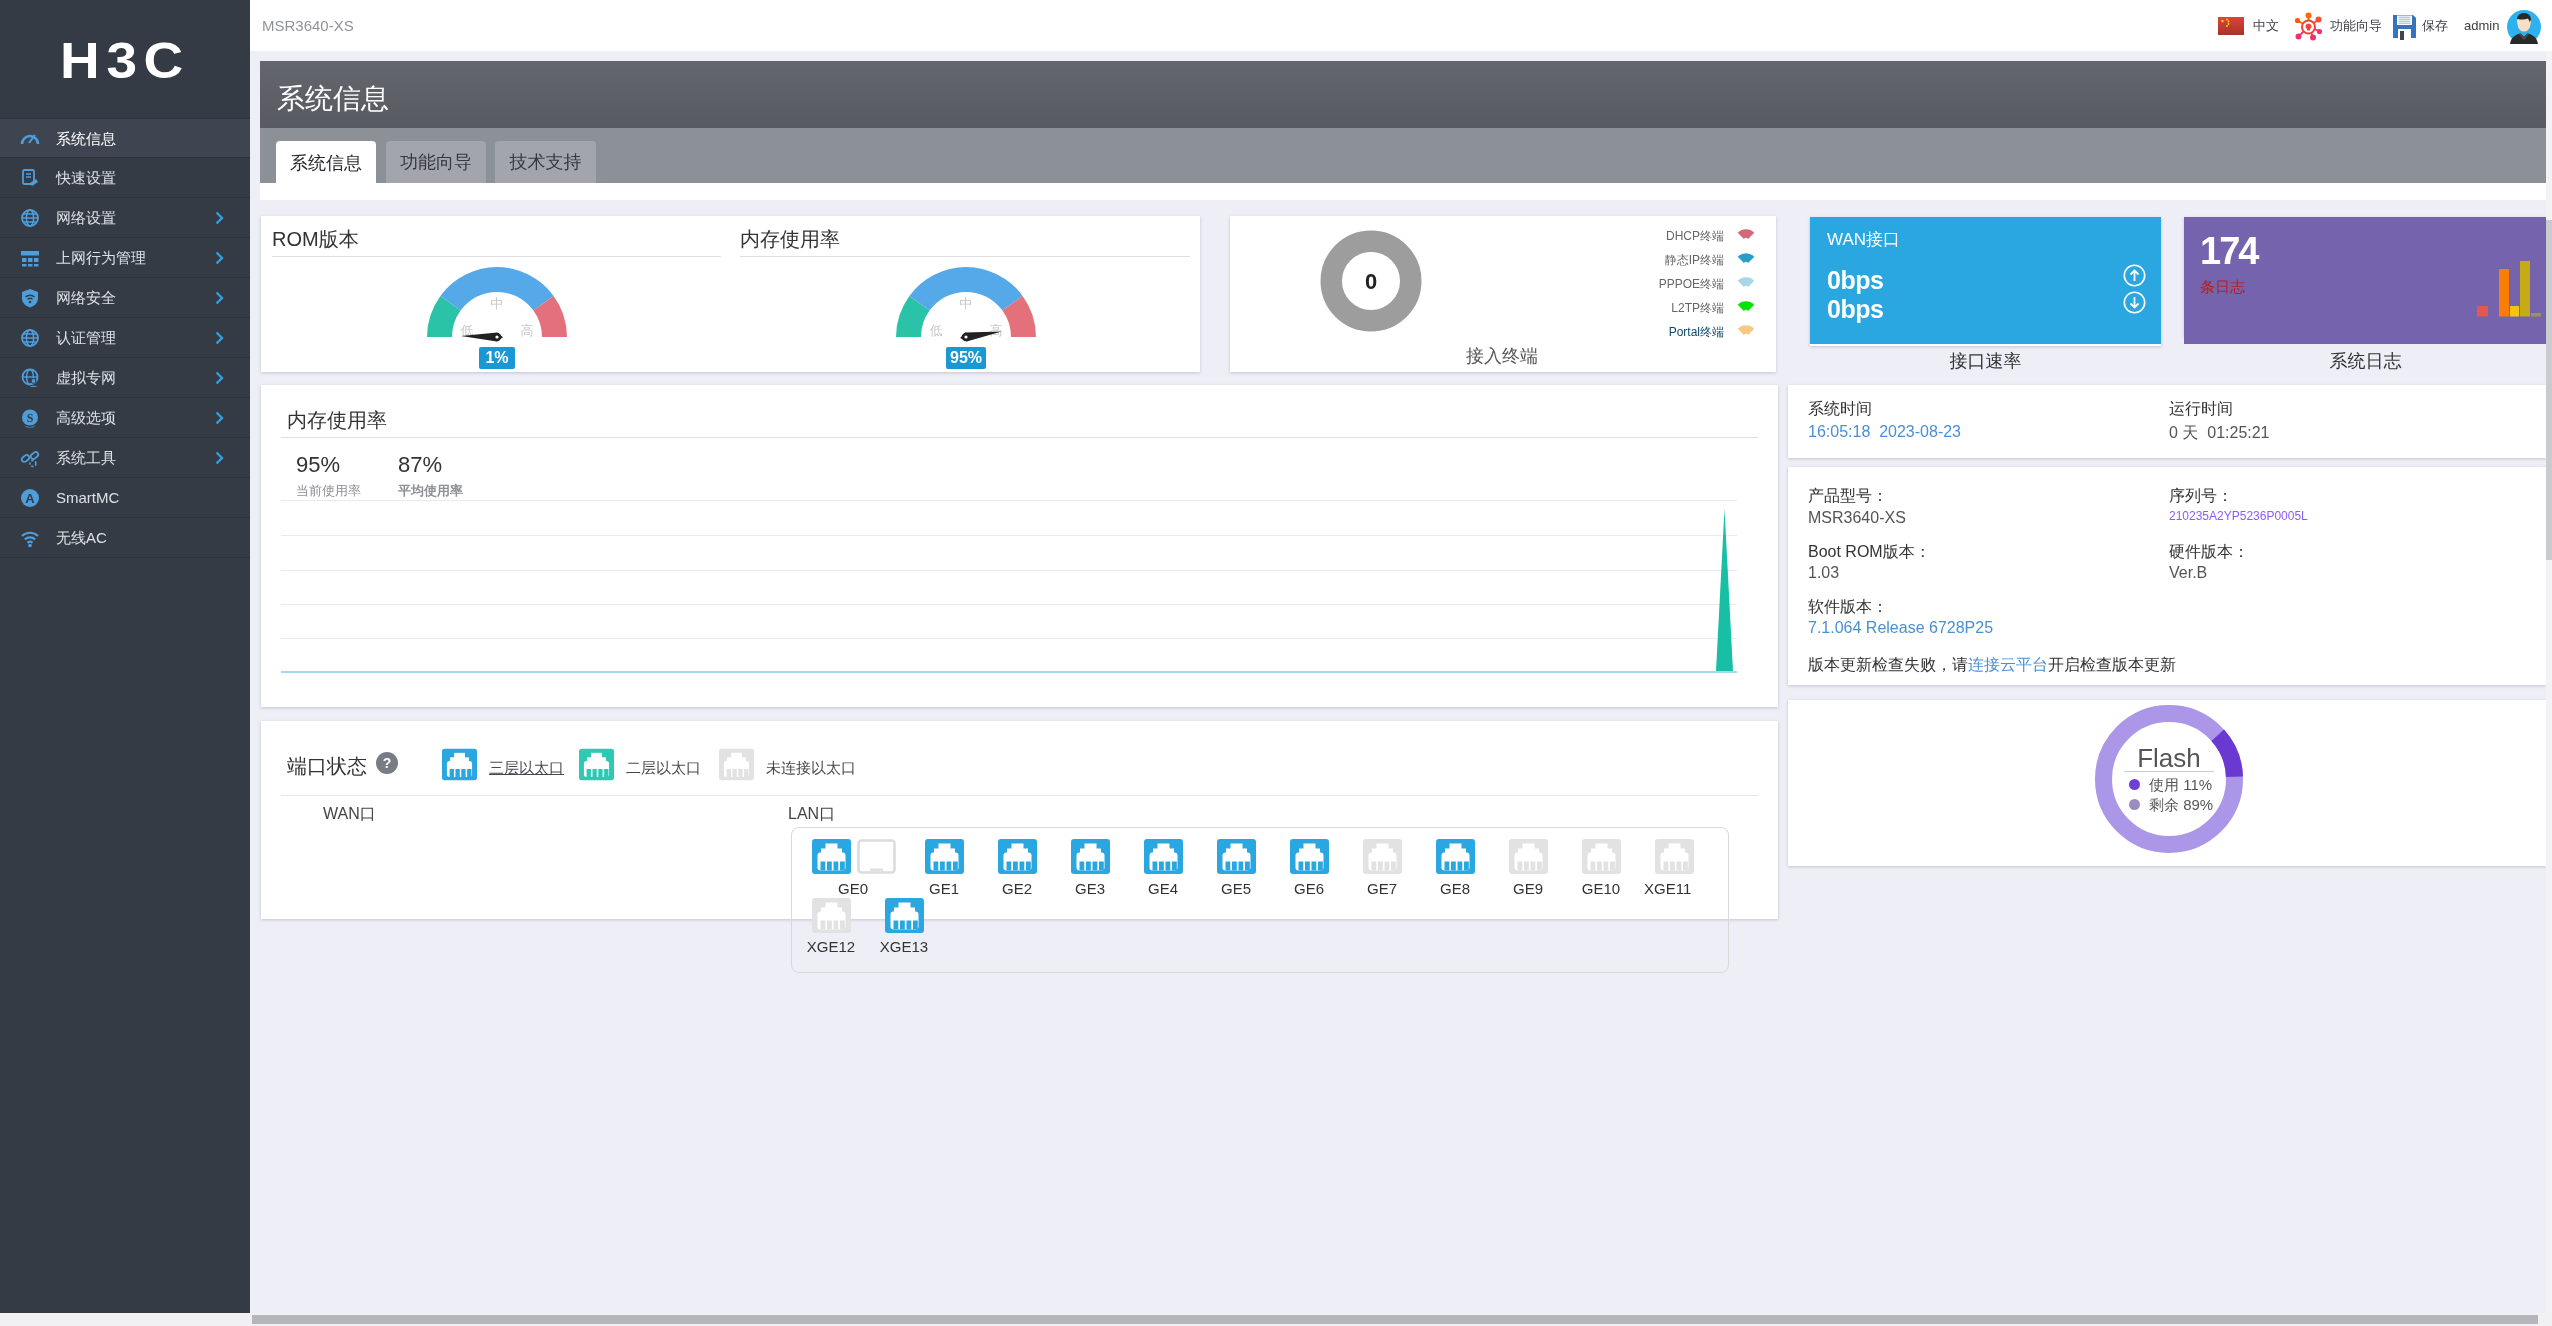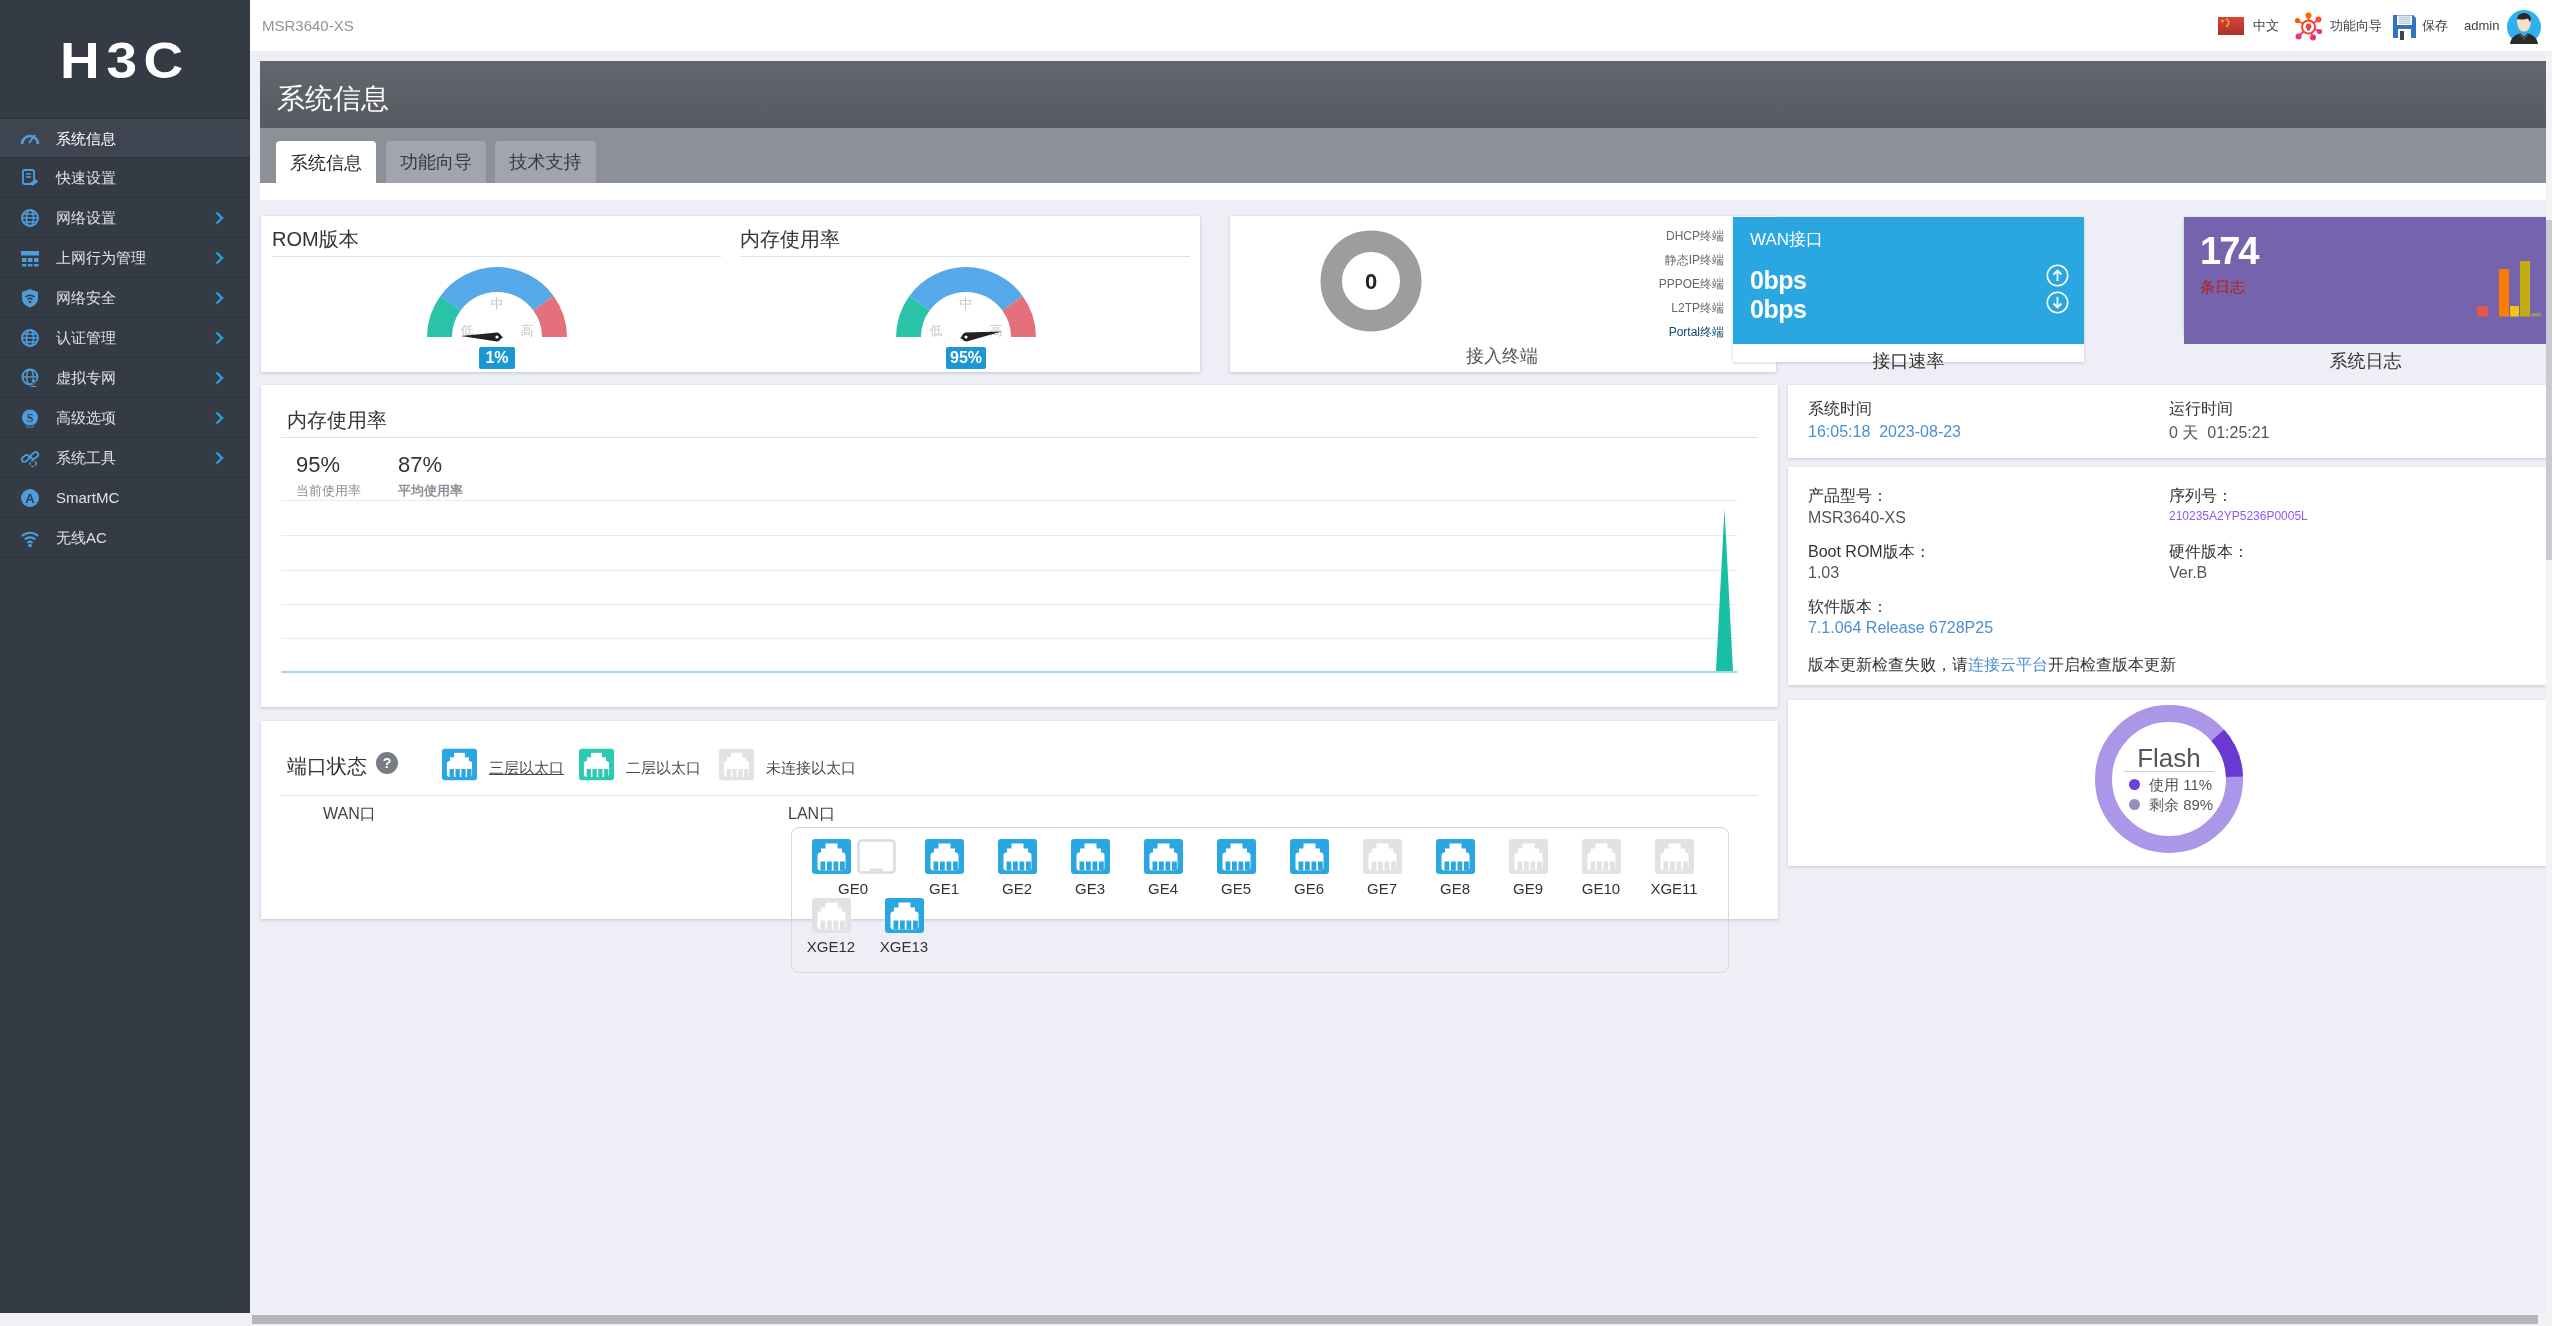--- a/index.html
+++ b/index.html
@@ -284,21 +284,21 @@
   <div class="t" style="right:52px;top:84px;font-size:12px;color:#666;">L2TP终端</div>
     <svg class="abs" style="right:18px;top:85px;color:#06e206;" width="24" height="12" viewBox="-16 -16 32 16">
       <use href="#fan"></use>
     </svg>
   <div class="t" style="right:52px;top:108px;font-size:12px;color:#0c4a6e;">Portal终端</div>
     <svg class="abs" style="right:18px;top:109px;color:#f9c983;" width="24" height="12" viewBox="-16 -16 32 16">
       <use href="#fan"></use>
     </svg>
 </div>
 
-<div class="card" style="left:1733px;top:217px;width:351px;height:145px;padding-left:44px;">
+<div class="card" style="left:1810px;top:217px;width:351px;height:129px;padding-left:44px;">
   <div class="abs" style="left:0;top:0;width:351px;height:127px;background:#2aa7e1;"></div>
   <div class="t" style="left:17px;top:11px;font-size:17px;color:#fff;">WAN接口</div>
   <div class="t" style="left:17px;top:49px;font-size:25px;font-weight:bold;color:#fff;letter-spacing:-0.5px;">0bps</div>
   <div class="t" style="left:17px;top:78px;font-size:25px;font-weight:bold;color:#fff;letter-spacing:-0.5px;">0bps</div>
   <svg class="abs" style="left:313px;top:47px;" width="23" height="23" viewBox="0 0 23 23">
       <circle cx="11.5" cy="11.5" r="10.2" fill="none" stroke="#fff" stroke-width="1.6"></circle>
       <path d="M11.5 17 V7 M7.5 10.5 L11.5 6.5 L15.5 10.5" fill="none" stroke="#fff" stroke-width="1.8"></path>
     </svg>
   <svg class="abs" style="left:313px;top:74px;" width="23" height="23" viewBox="0 0 23 23">
       <circle cx="11.5" cy="11.5" r="10.2" fill="none" stroke="#fff" stroke-width="1.6"></circle>
@@ -426,21 +426,21 @@
       <use href="#port"></use>
     </svg>
   <div class="t" style="left:1237px;top:159px;width:60px;text-align:center;font-size:15px;color:#333;">GE9</div>
   <svg class="abs" style="left:1321px;top:118px;color:#e2e2e2;" width="39" height="35" viewBox="0 0 39 35">
       <use href="#port"></use>
     </svg>
   <div class="t" style="left:1310px;top:159px;width:60px;text-align:center;font-size:15px;color:#333;">GE10</div>
   <svg class="abs" style="left:1394px;top:118px;color:#e2e2e2;" width="39" height="35" viewBox="0 0 39 35">
       <use href="#port"></use>
     </svg>
-  <div class="t" style="left:1383px;top:159px;width:60px;text-align:center;font-size:15px;color:#333;">XGE11</div>
+  <div class="t" style="left:1383px;top:159px;width:60px;font-size:15px;color:#333;">XGE11</div>
   <svg class="abs" style="left:551px;top:177px;color:#e2e2e2;" width="39" height="35" viewBox="0 0 39 35">
       <use href="#port"></use>
     </svg>
   <div class="t" style="left:540px;top:217px;width:60px;text-align:center;font-size:15px;color:#333;">XGE12</div>
   <svg class="abs" style="left:624px;top:177px;color:#2aa7e1;" width="39" height="35" viewBox="0 0 39 35">
       <use href="#port"></use>
     </svg>
   <div class="t" style="left:613px;top:217px;width:60px;text-align:center;font-size:15px;color:#333;">XGE13</div>
 </div>
 

